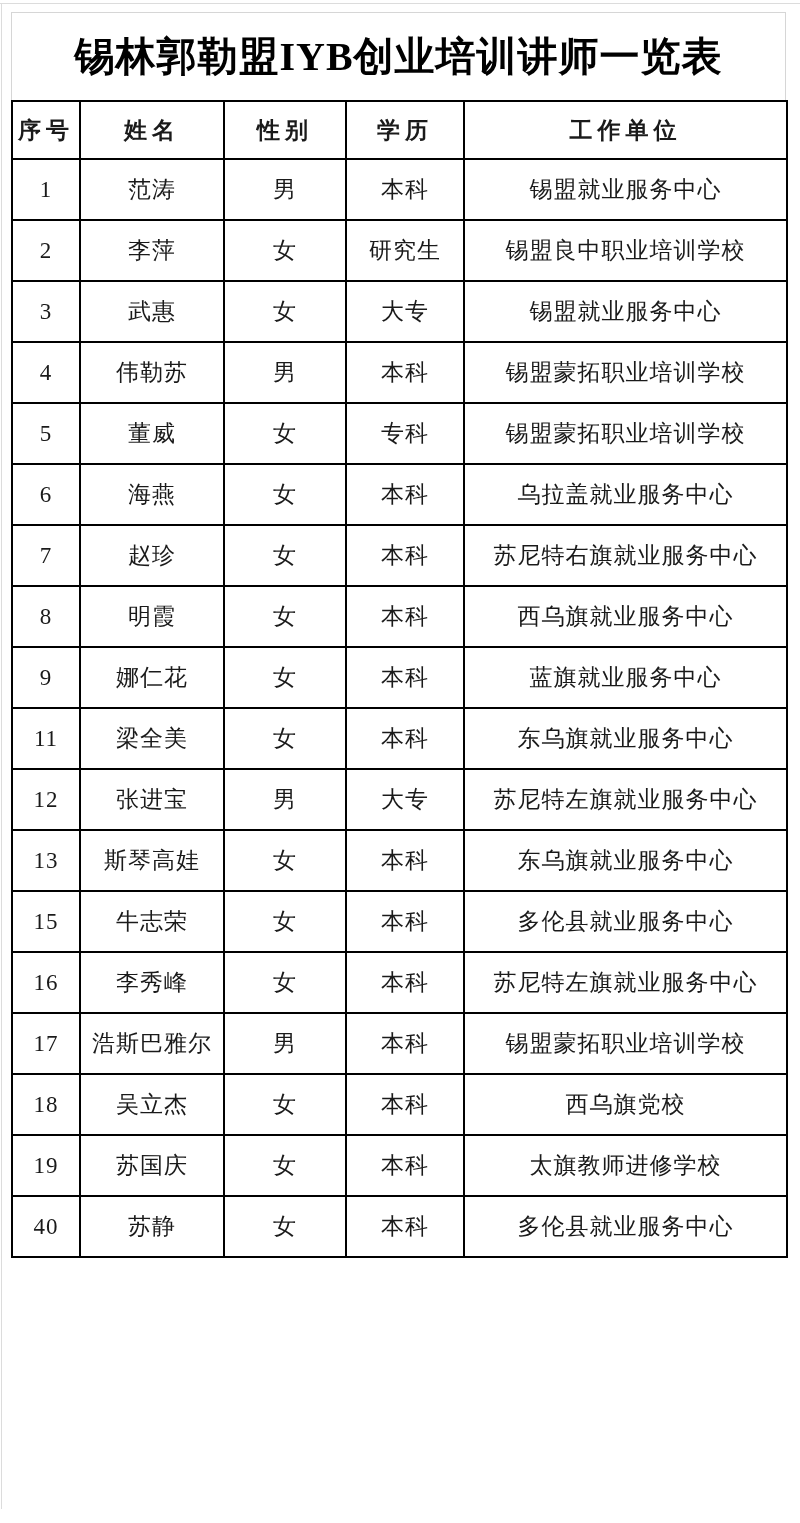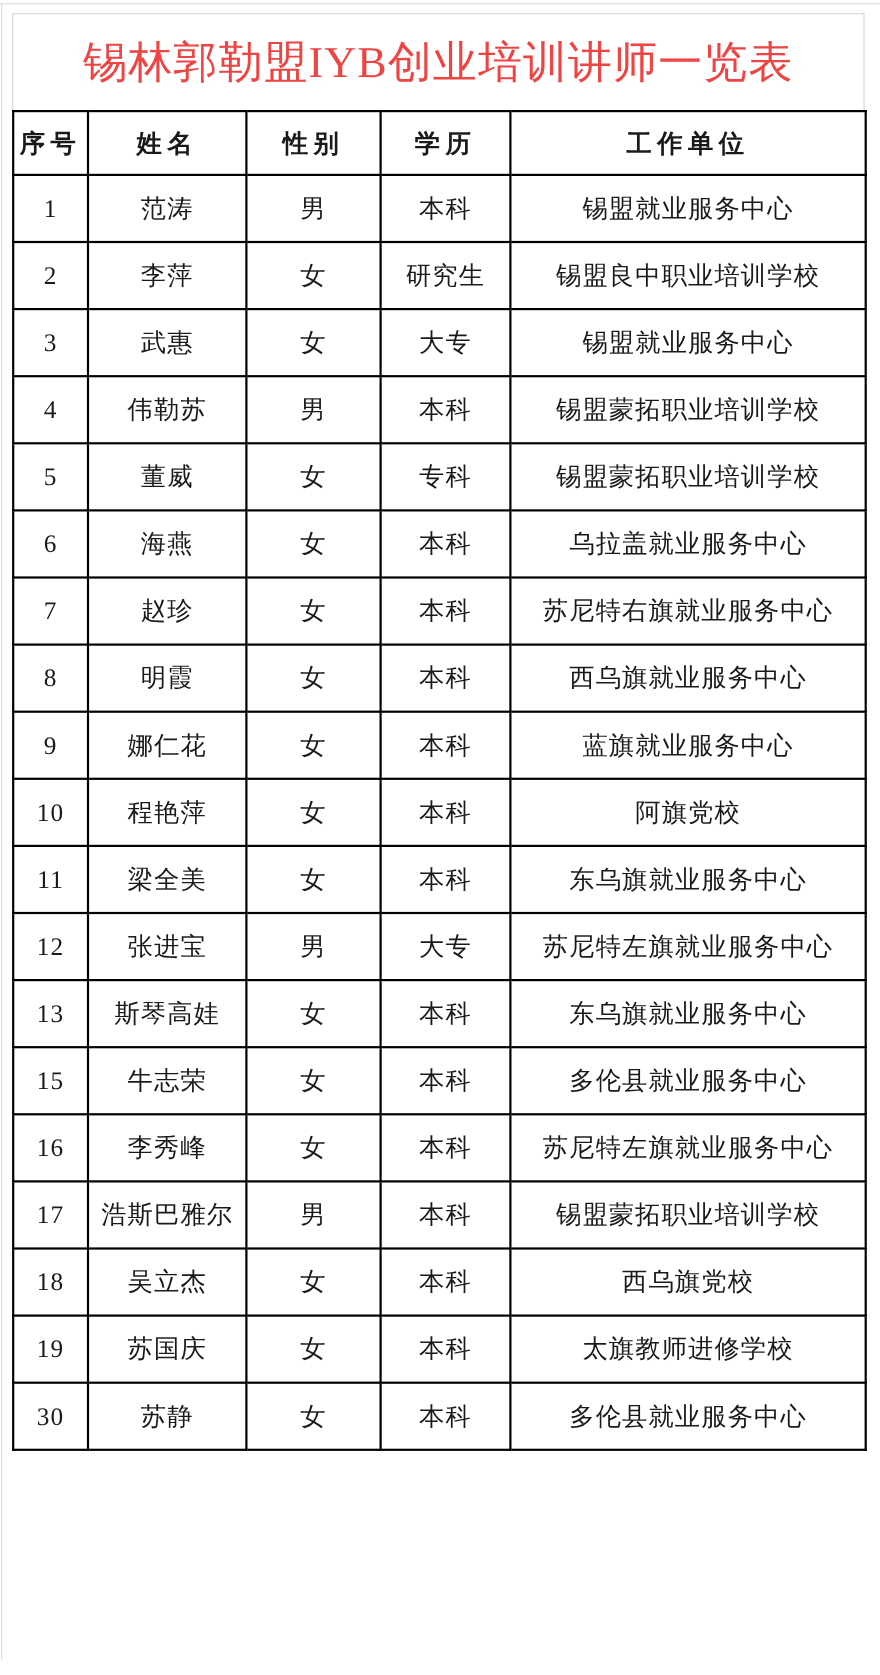--- a/index.html
+++ b/index.html
@@ -31,23 +31,23 @@
     position: absolute;
     left: 11px; top: 12px;
     width: 773px; height: 87px;
     border: 1px solid #d6d6d6;
     border-bottom: none;
     background: #ffffff;
     display: flex;
     align-items: center;
     justify-content: center;
     font-size: 40px;
-    font-weight: normal;
+    font-weight: bold;
     letter-spacing: 1px;
-    color: #ef4444;
+    color: #000000;
     white-space: nowrap;
   }
   table.main {
     position: absolute;
     left: 11px; top: 100px;
     width: 775px;
     border-collapse: collapse;
     table-layout: fixed;
     background: #ffffff;
   }
@@ -160,27 +160,20 @@
       <td>西乌旗就业服务中心</td>
     </tr>
     <tr>
       <td>9</td>
       <td>娜仁花</td>
       <td>女</td>
       <td>本科</td>
       <td>蓝旗就业服务中心</td>
     </tr>
     <tr>
-      <td>10</td>
-      <td>程艳萍</td>
-      <td>女</td>
-      <td>本科</td>
-      <td>阿旗党校</td>
-    </tr>
-    <tr>
       <td>11</td>
       <td>梁全美</td>
       <td>女</td>
       <td>本科</td>
       <td>东乌旗就业服务中心</td>
     </tr>
     <tr>
       <td>12</td>
       <td>张进宝</td>
       <td>男</td>
@@ -223,20 +216,20 @@
       <td>西乌旗党校</td>
     </tr>
     <tr>
       <td>19</td>
       <td>苏国庆</td>
       <td>女</td>
       <td>本科</td>
       <td>太旗教师进修学校</td>
     </tr>
     <tr>
-      <td>30</td>
+      <td>40</td>
       <td>苏静</td>
       <td>女</td>
       <td>本科</td>
       <td>多伦县就业服务中心</td>
     </tr>
   </tbody>
 </table>
 
 </body></html>

